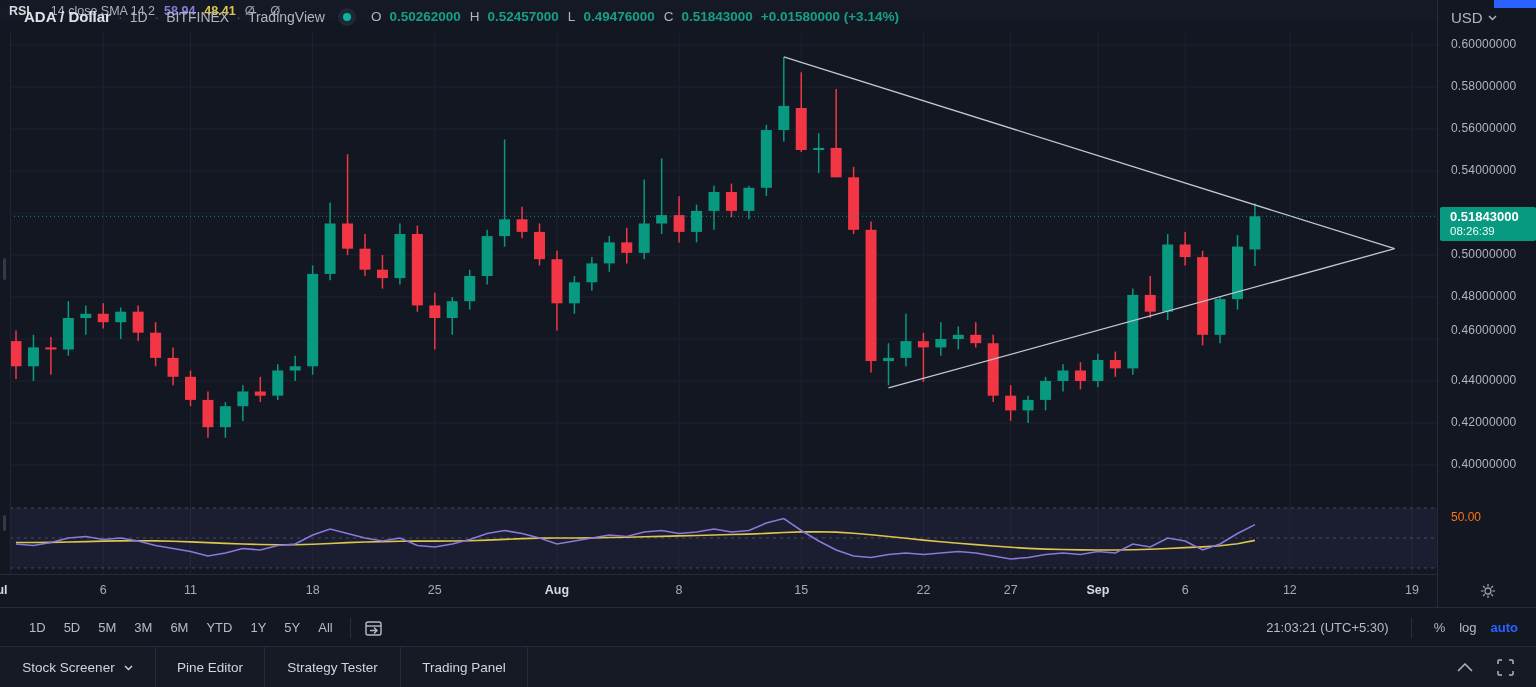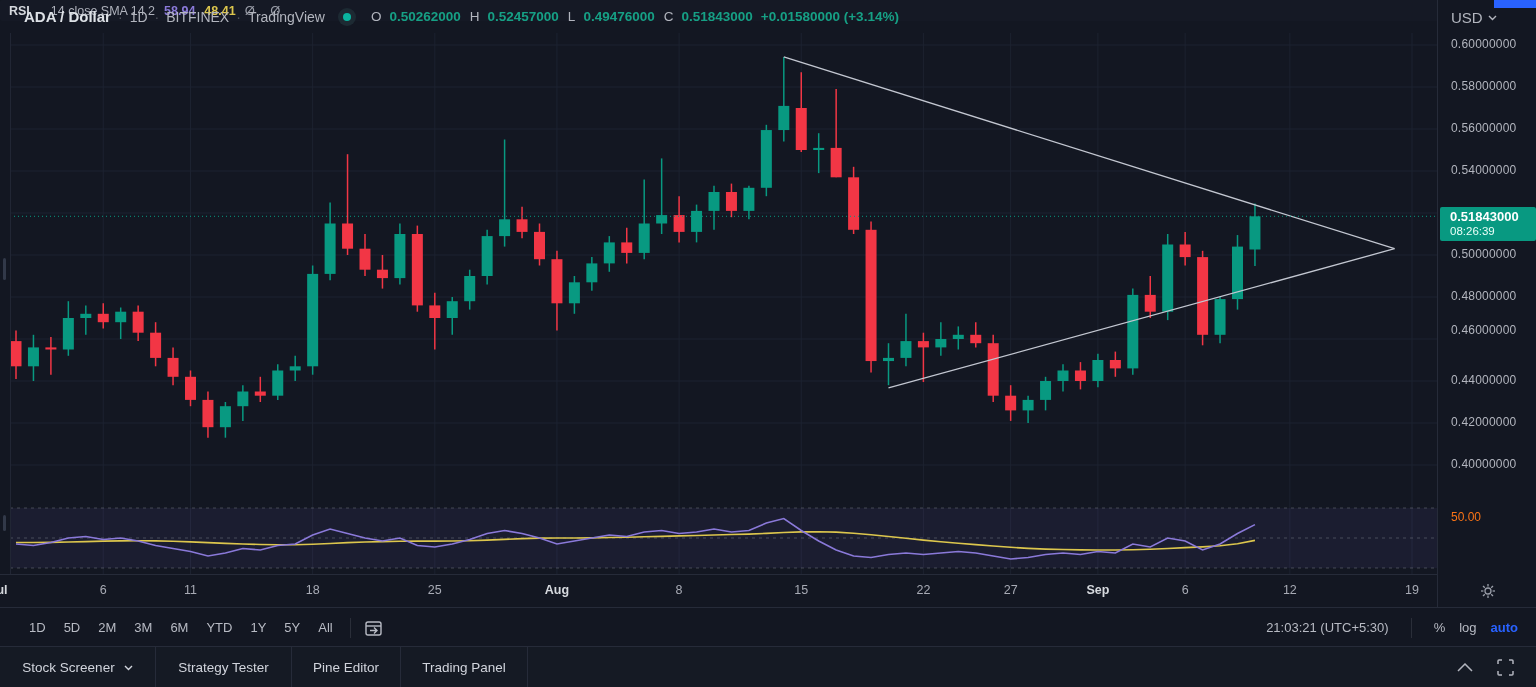--- a/index.html
+++ b/index.html
@@ -368,21 +368,21 @@
         <div class="ttick" style="left: 1185.15px;">6</div>
         <div class="ttick" style="left: 1289.85px;">12</div>
         <div class="ttick" style="left: 1412px;">19</div>
       </div>
   </div>
 
   <div id="rangebar" class="abs">
     <div id="ranges">
         <div class="rbtn">1D</div>
         <div class="rbtn">5D</div>
-        <div class="rbtn">2M</div>
+        <div class="rbtn">5M</div>
         <div class="rbtn">3M</div>
         <div class="rbtn">6M</div>
         <div class="rbtn">YTD</div>
         <div class="rbtn">1Y</div>
         <div class="rbtn">5Y</div>
         <div class="rbtn">All</div>
       </div>
     <div class="vdiv"></div>
     <div id="gotodate">
       <svg width="21" height="20" viewBox="0 0 21 20">
@@ -401,25 +401,25 @@
   </div>
 
   <div id="footer" class="abs">
     <div id="footleft" style="display:flex;align-items:stretch;">
         <div class="fbtn" style="width: 155px;">
           <span>Stock Screener</span>
           <svg width="9" height="6" viewBox="0 0 9 6">
             <polyline points="1,1 4.5,4.5 8,1" fill="none" stroke="#d1d4dc" stroke-width="1.4"></polyline>
           </svg>
         </div>
+        <div class="fbtn" style="width: 108px;">
+          <span>Pine Editor</span>
+        </div>
         <div class="fbtn" style="width: 135px;">
           <span>Strategy Tester</span>
-        </div>
-        <div class="fbtn" style="width: 108px;">
-          <span>Pine Editor</span>
         </div>
         <div class="fbtn" style="width: 126px;">
           <span>Trading Panel</span>
         </div>
       </div>
     <div id="footright">
       <span class="ficon">
         <svg width="16" height="9" viewBox="0 0 16 9">
           <polyline points="1,8 8,1 15,8" fill="none" stroke="#b2b5be" stroke-width="1.5"></polyline>
         </svg>

